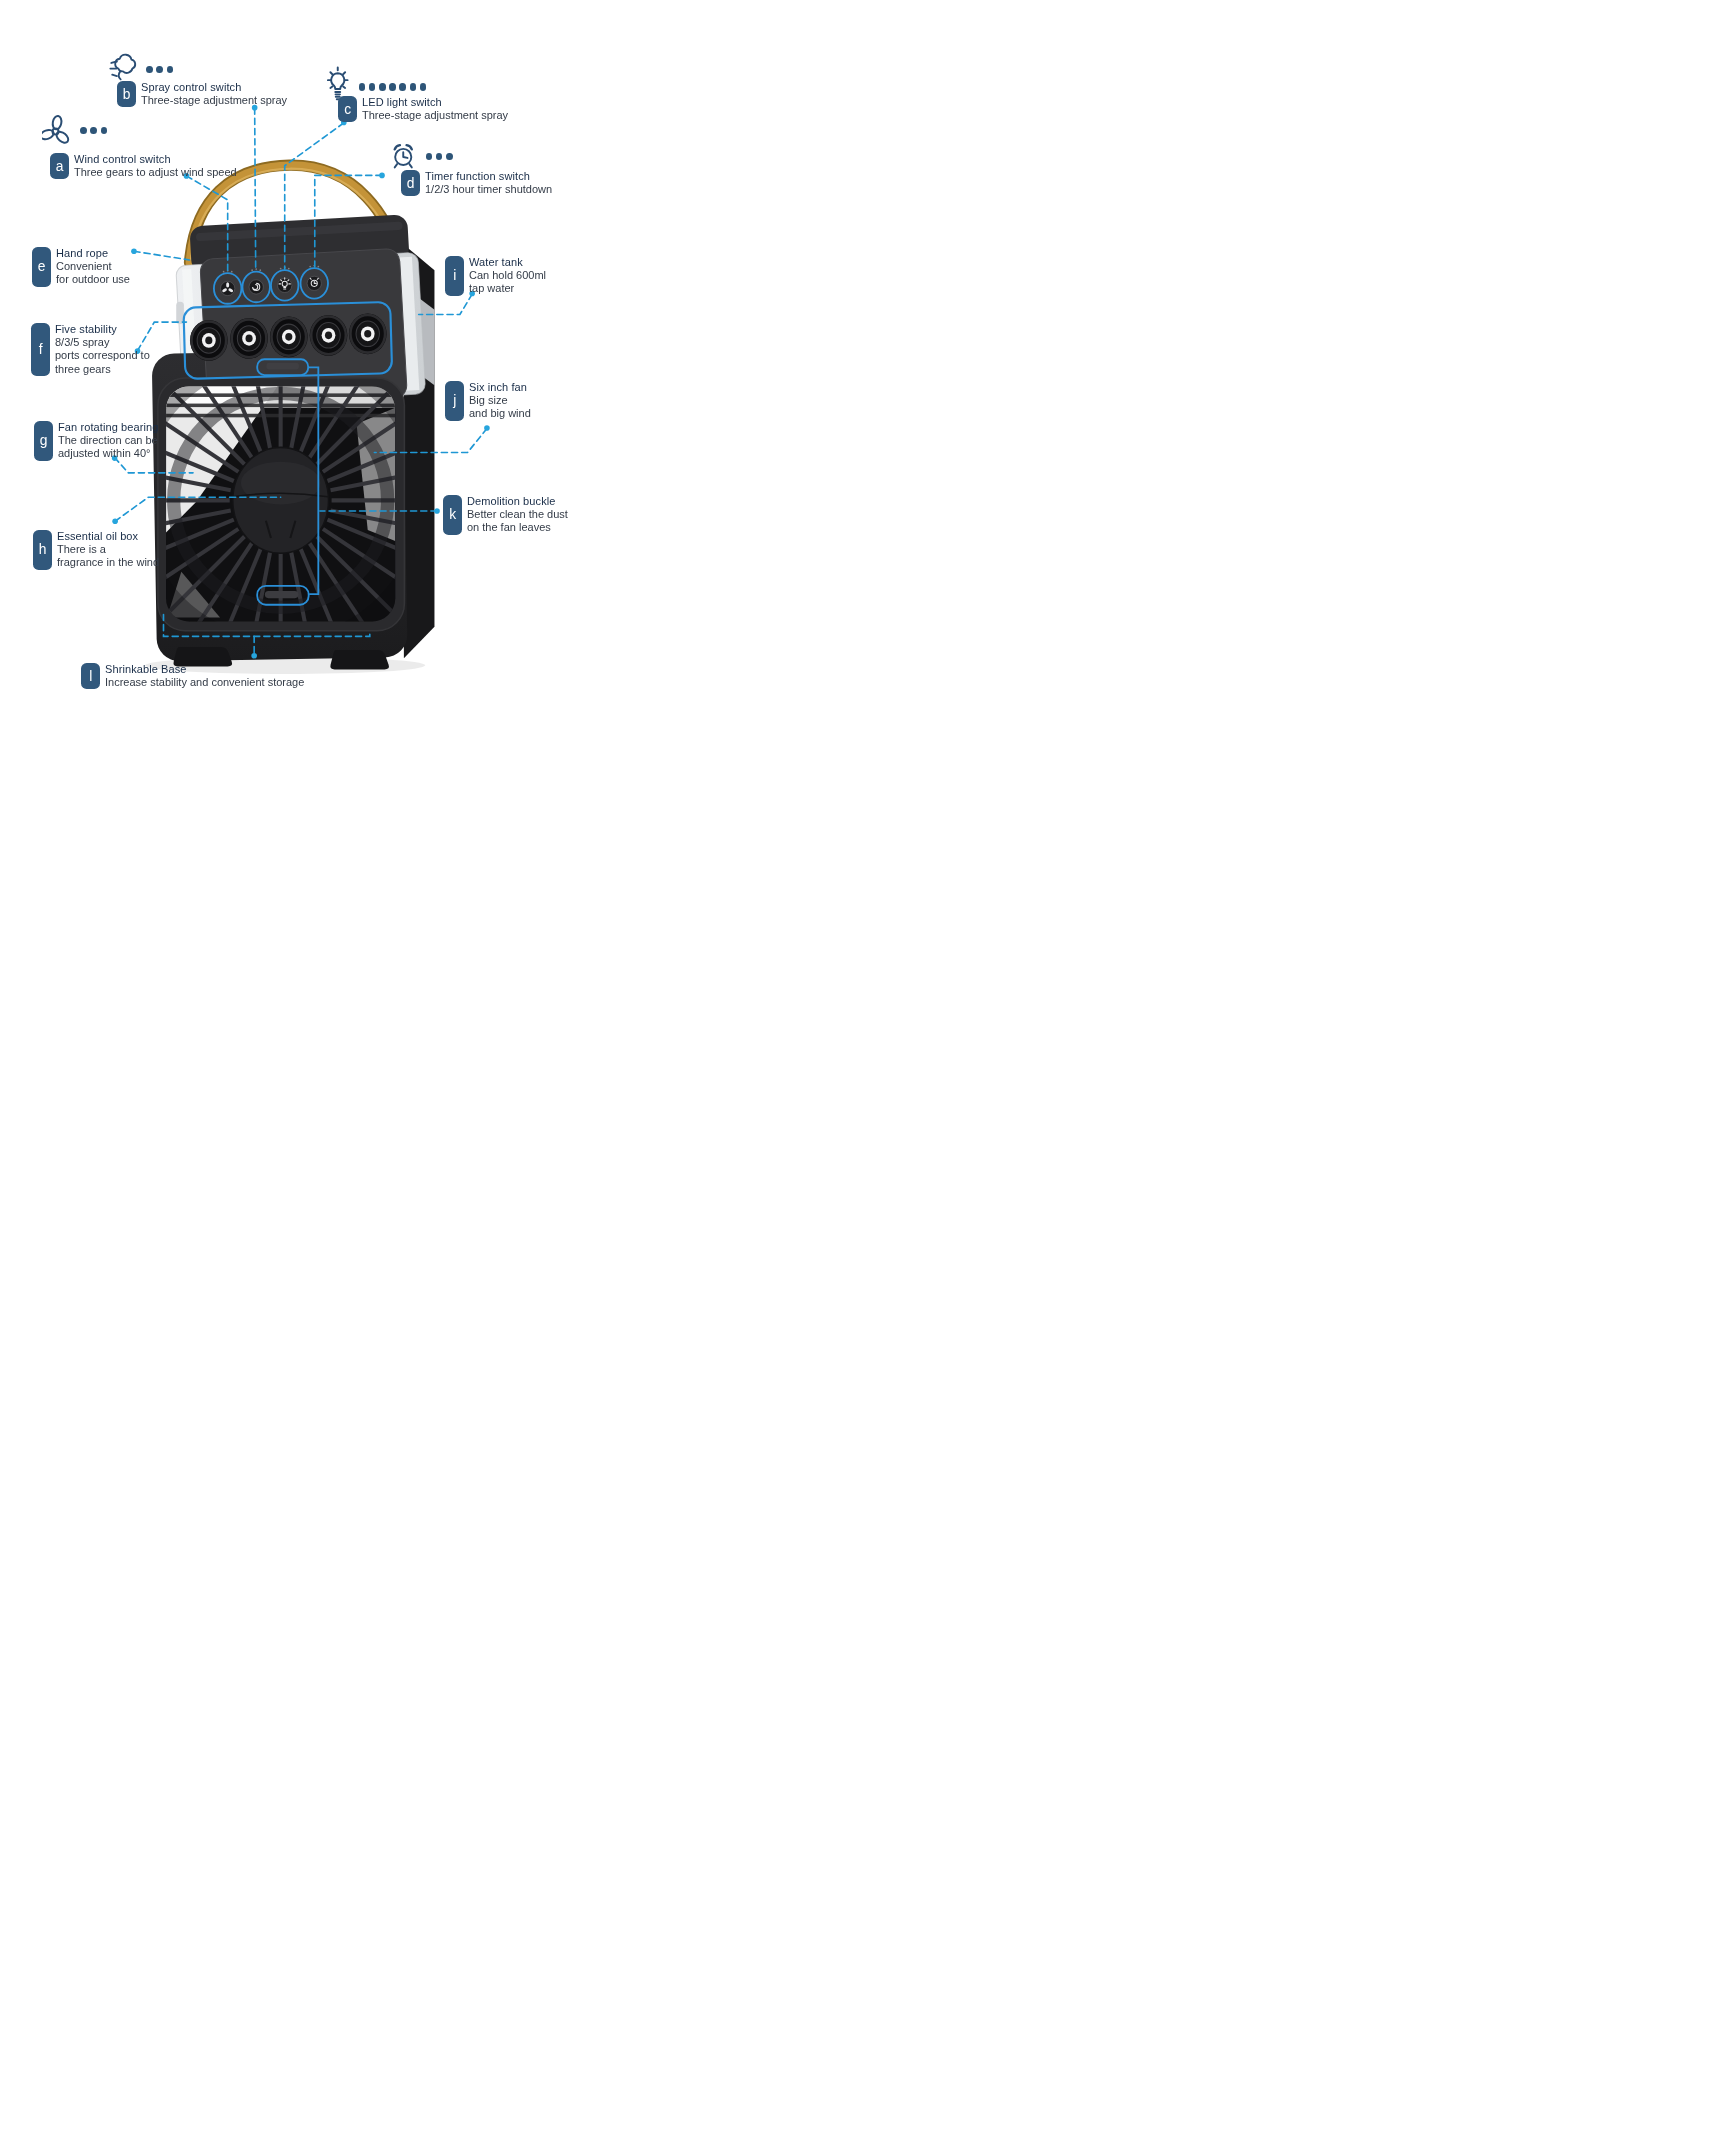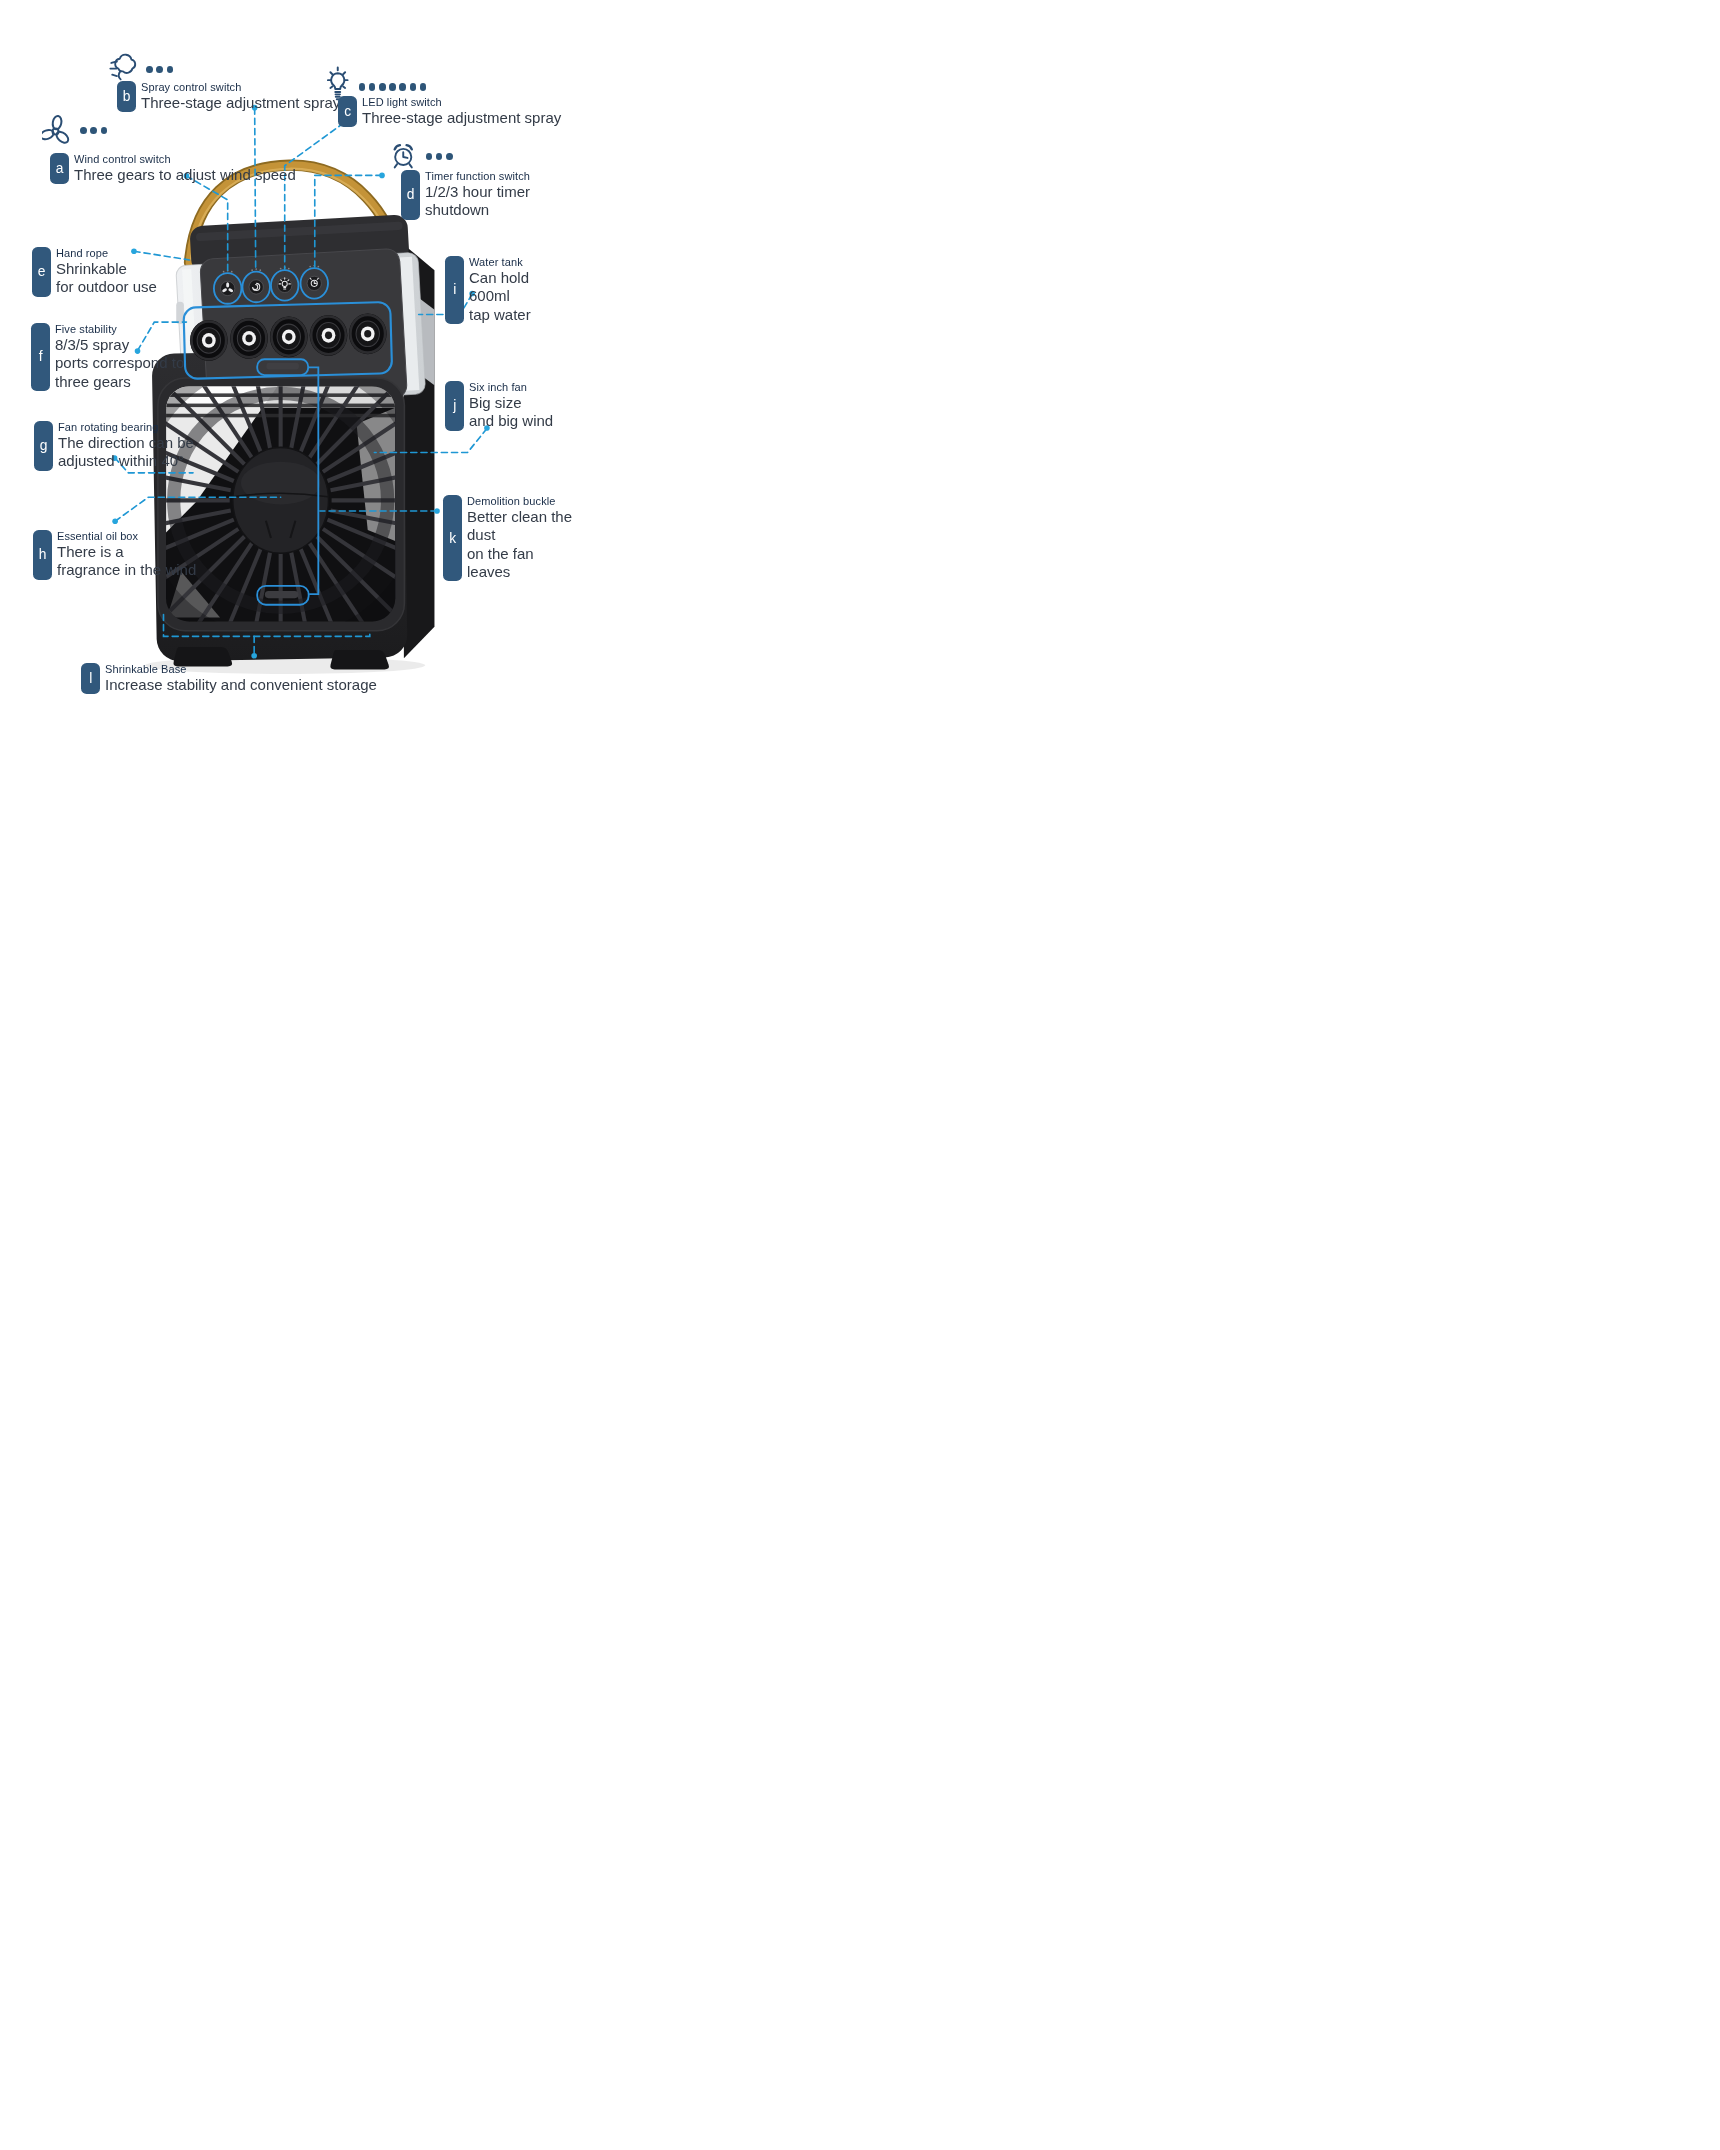--- a/index.html
+++ b/index.html
@@ -6,21 +6,21 @@
   .page{position:relative;width:573px;height:717px;background:#ffffff;overflow:hidden;
         font-family:"Liberation Sans",sans-serif;}
   .product-svg{position:absolute;left:0;top:0;width:573px;height:717px;}
   
   .label{position:absolute;display:flex;gap:4.6px;align-items:stretch;}
   .badge{width:19.4px;border-radius:5.6px;background:#31587c;color:#fff;display:flex;
          align-items:center;justify-content:center;font-size:13.8px;font-weight:500;
          flex:0 0 19.4px;}
   .txt{display:flex;flex-direction:column;justify-content:flex-end;}
   .title{font-size:11px;font-weight:500;color:#182c47;line-height:1.18;letter-spacing:0.1px;}
-  .sub{font-size:15px;font-weight:400;color:#333b47;line-height:1.22;white-space:pre-line;}
+  .sub{font-size:11px;font-weight:400;color:#333b47;line-height:1.22;white-space:pre-line;}
   
   .icons{position:absolute;display:flex;align-items:center;gap:8.2px;}
   .dots{display:flex;gap:3.6px;align-items:center;}
   .dot{width:6.6px;height:7.1px;border-radius:50%;background:#2e5578;}
   .ico{stroke:#2a4d73;fill:none;stroke-width:4;stroke-linecap:round;stroke-linejoin:round;}
   
   .pos-a{left:50px;top:153px;}   .ico-a{left:42px;top:111px;}
   .pos-b{left:117px;top:81px;}  .ico-b{left:108px;top:50px;}
   .pos-c{left:338px;top:96px;}  .ico-c{left:325px;top:66px;}
   .pos-d{left:401px;top:170px;}  .ico-d{left:389px;top:141px;}
@@ -367,21 +367,21 @@
   <div class="txt">
         <div class="title">Timer function switch</div>
   <div class="sub">1/2/3 hour timer shutdown</div>
       </div>
 </div>
 
 <div class="label pos-e">
   <div class="badge">e</div>
   <div class="txt">
         <div class="title">Hand rope</div>
-  <div class="sub">Shrinkable
+  <div class="sub">Convenient
 for outdoor use</div>
       </div>
 </div>
 
 <div class="label pos-f">
   <div class="badge">f</div>
   <div class="txt">
         <div class="title">Five stability</div>
   <div class="sub">8/3/5 spray
 ports correspond to

